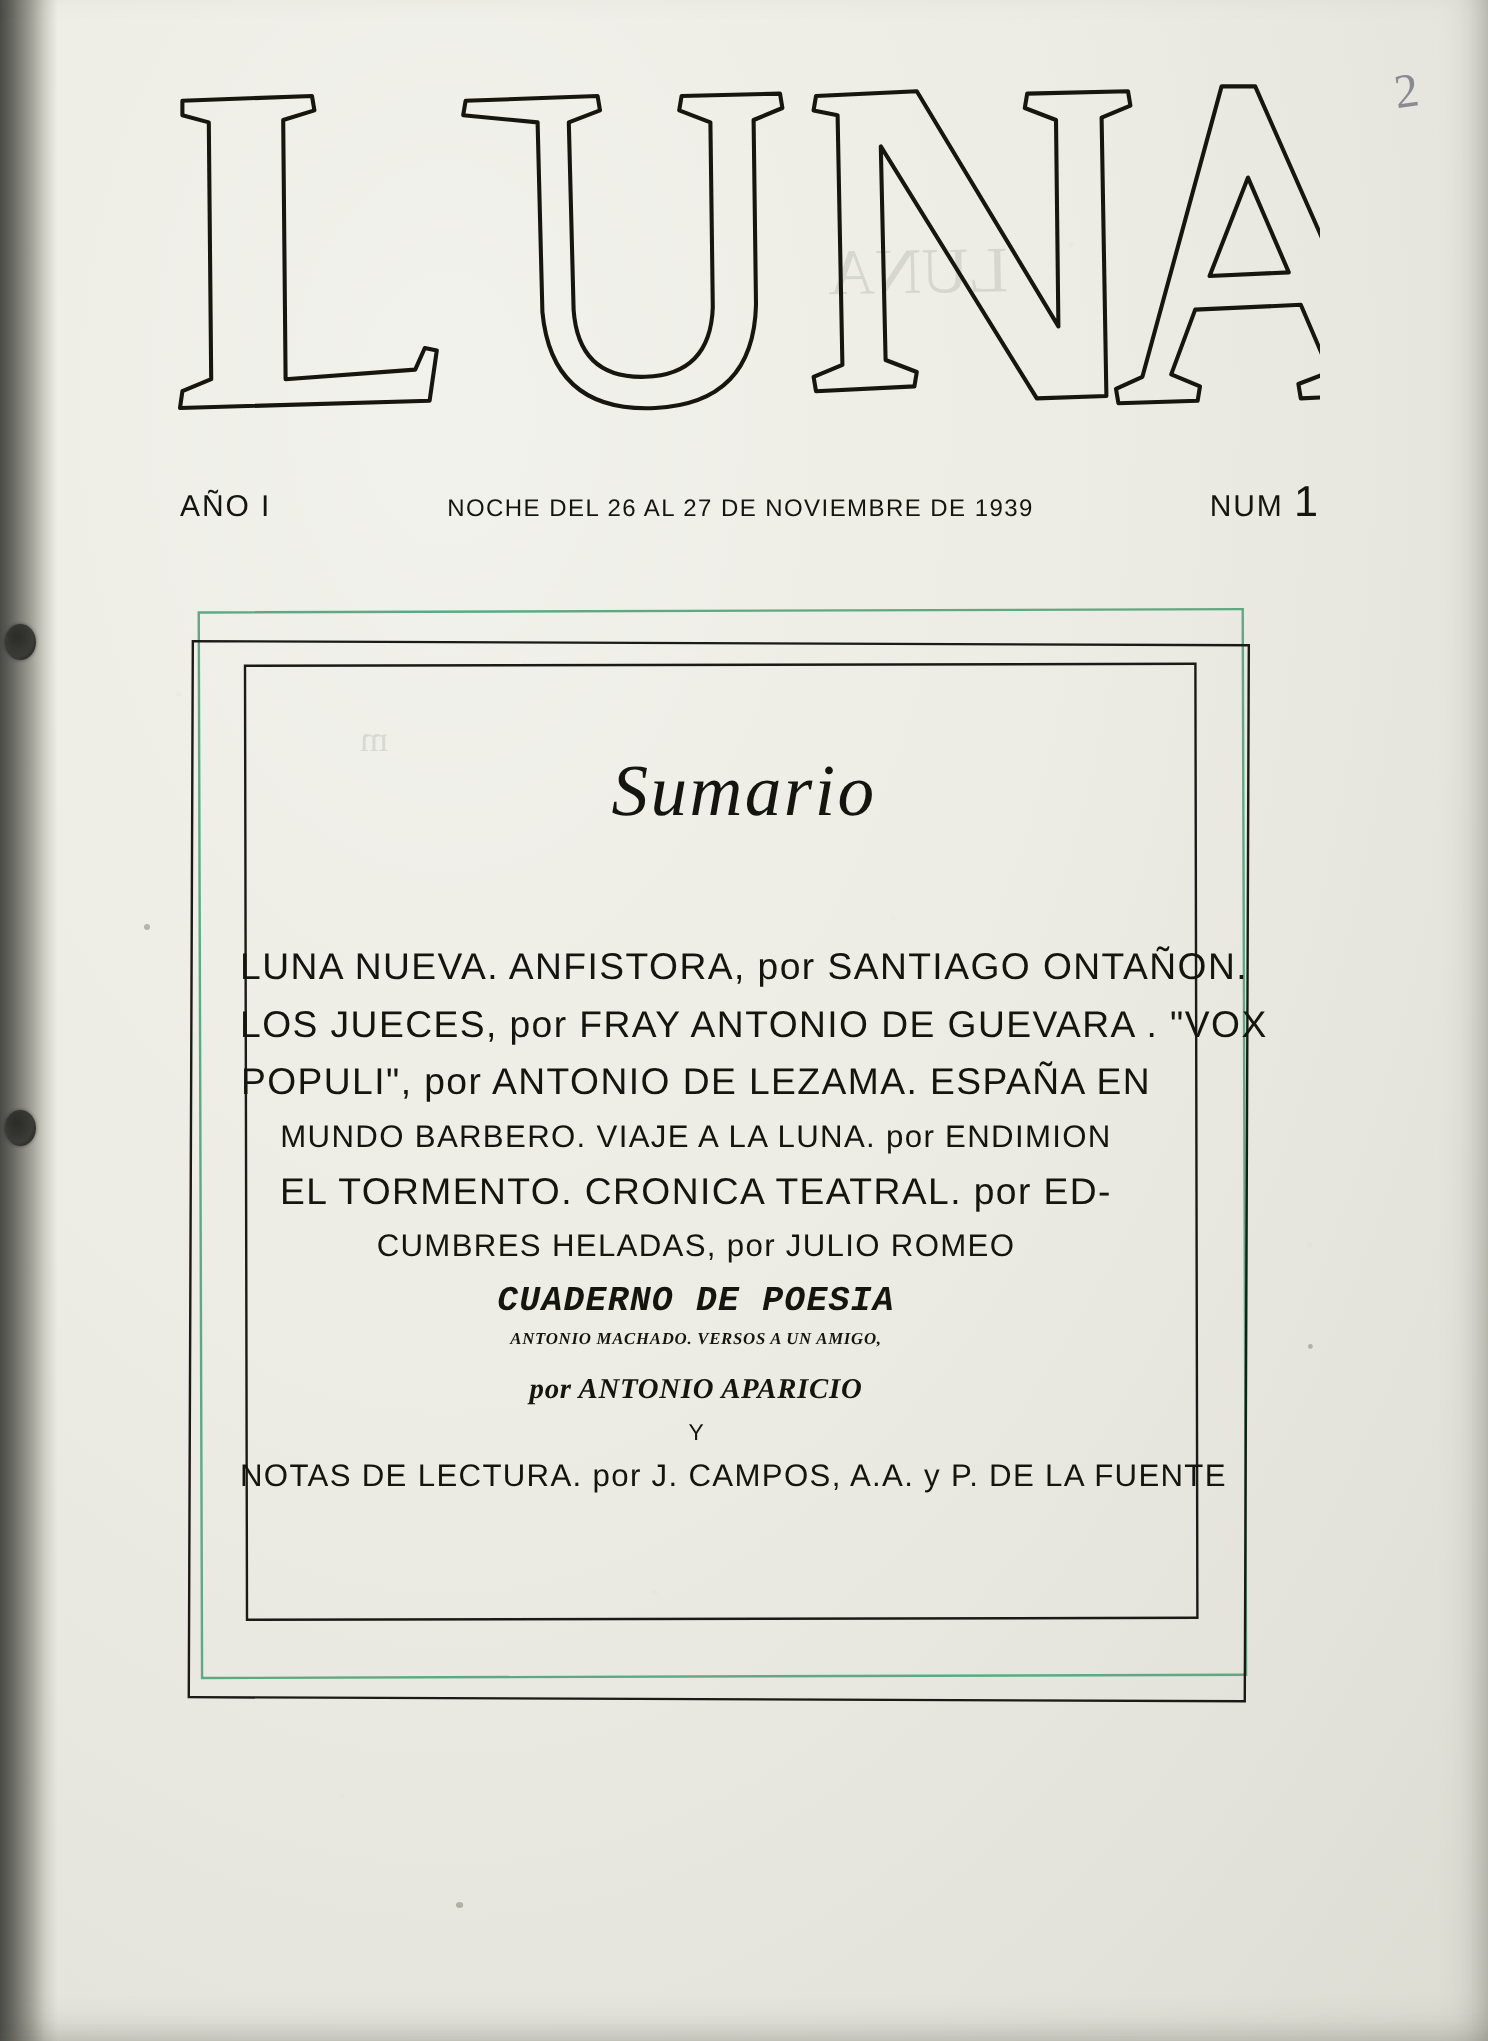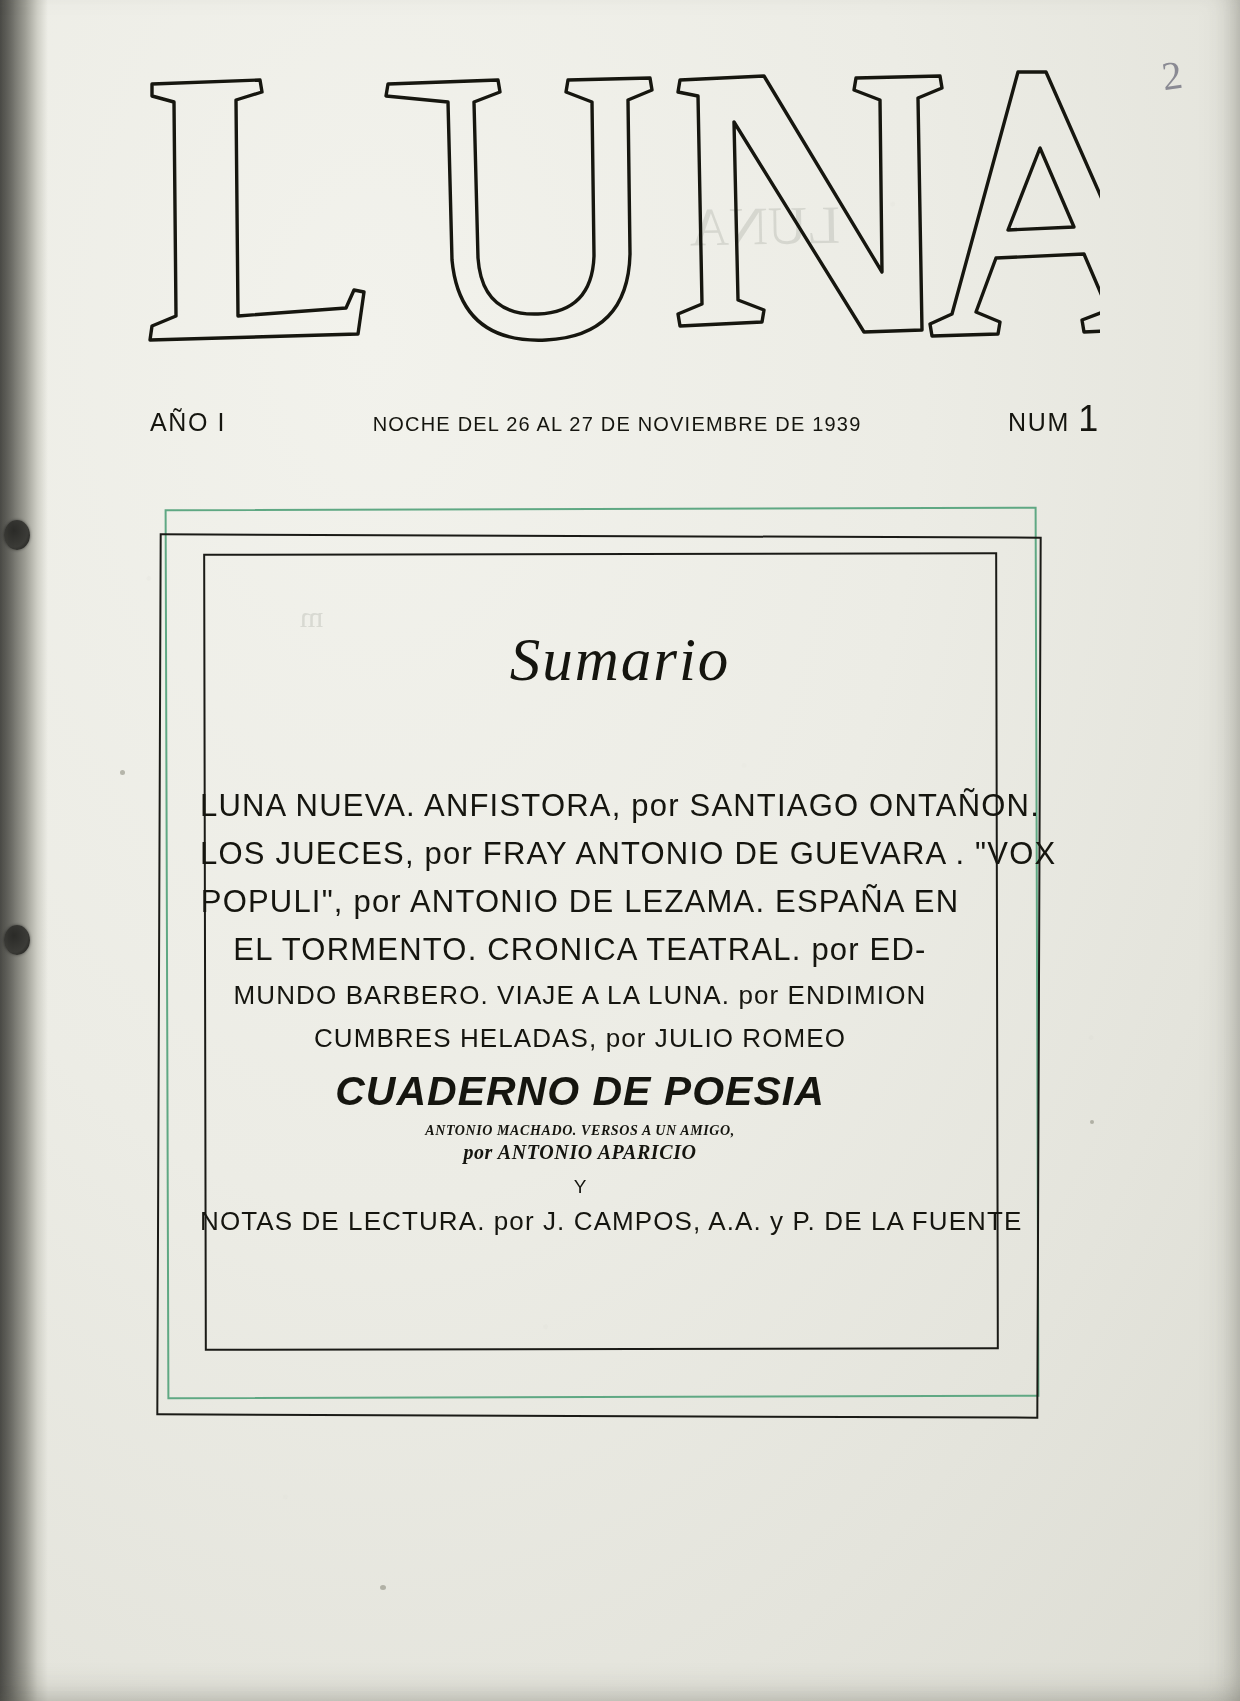--- a/index.html
+++ b/index.html
@@ -144,41 +144,41 @@
   .cline {
     line-height: 1.0;
     margin-bottom: 17px;
     white-space: nowrap;
     font-family: "Liberation Sans", sans-serif;
   }
   .t-lg { font-size: 31px; letter-spacing: 1.2px; }
   .t-md { font-size: 26px; letter-spacing: 1.1px; }
 
   #cuaderno {
-    font-family: Liberation Sans, sans-serif;
+    font-family: Liberation Mono, monospace;
     font-style: italic;
     font-weight: bold;
-    font-size: 41px;
+    font-size: 29px;
     letter-spacing: 1px;
   }
   .machado {
     font-family: "Liberation Serif", serif;
     font-style: italic;
     font-weight: bold;
     font-size: 14px;
     letter-spacing: .6px;
     margin-top: 8px;
   }
   .machado2 {
     font-family: "Liberation Serif", serif;
     font-style: italic;
     font-weight: bold;
-    font-size: 20px;
+    font-size: 24px;
     letter-spacing: .6px;
-    margin-top: 2px;
+    margin-top: 20px;
   }
   .ye {
     font-size: 19px;
     margin-top: 12px;
     margin-bottom: 10px;
   }
 
   
   #folio {
     position: absolute;
@@ -247,22 +247,22 @@
     <div id="box-black-outer"></div>
     <div id="box-black-inner"></div>
   </div>
 
   <div id="sumario-title">Sumario</div>
 
   <div id="contents">
     <div class="cline t-lg">LUNA NUEVA. ANFISTORA, por SANTIAGO ONTAÑON.</div>
     <div class="cline t-lg">LOS JUECES, por FRAY ANTONIO DE GUEVARA . "VOX</div>
     <div class="cline t-lg">POPULI", por ANTONIO DE LEZAMA. ESPAÑA EN</div>
+    <div class="cline t-md">MUNDO BARBERO. VIAJE A LA LUNA. por ENDIMION</div>
     <div class="cline t-lg">EL TORMENTO. CRONICA TEATRAL. por ED-</div>
-    <div class="cline t-md">MUNDO BARBERO. VIAJE A LA LUNA. por ENDIMION</div>
     <div class="cline t-md">CUMBRES HELADAS, por JULIO ROMEO</div>
 
     <div id="cuaderno">CUADERNO DE POESIA</div>
     <div class="machado">ANTONIO MACHADO. VERSOS A UN AMIGO,</div>
     <div class="machado2">por ANTONIO APARICIO</div>
     <div class="ye">Y</div>
     <div class="cline t-md">NOTAS DE LECTURA. por J. CAMPOS, A.A. y P. DE LA FUENTE</div>
   </div>
 
   <div id="binding"></div>

